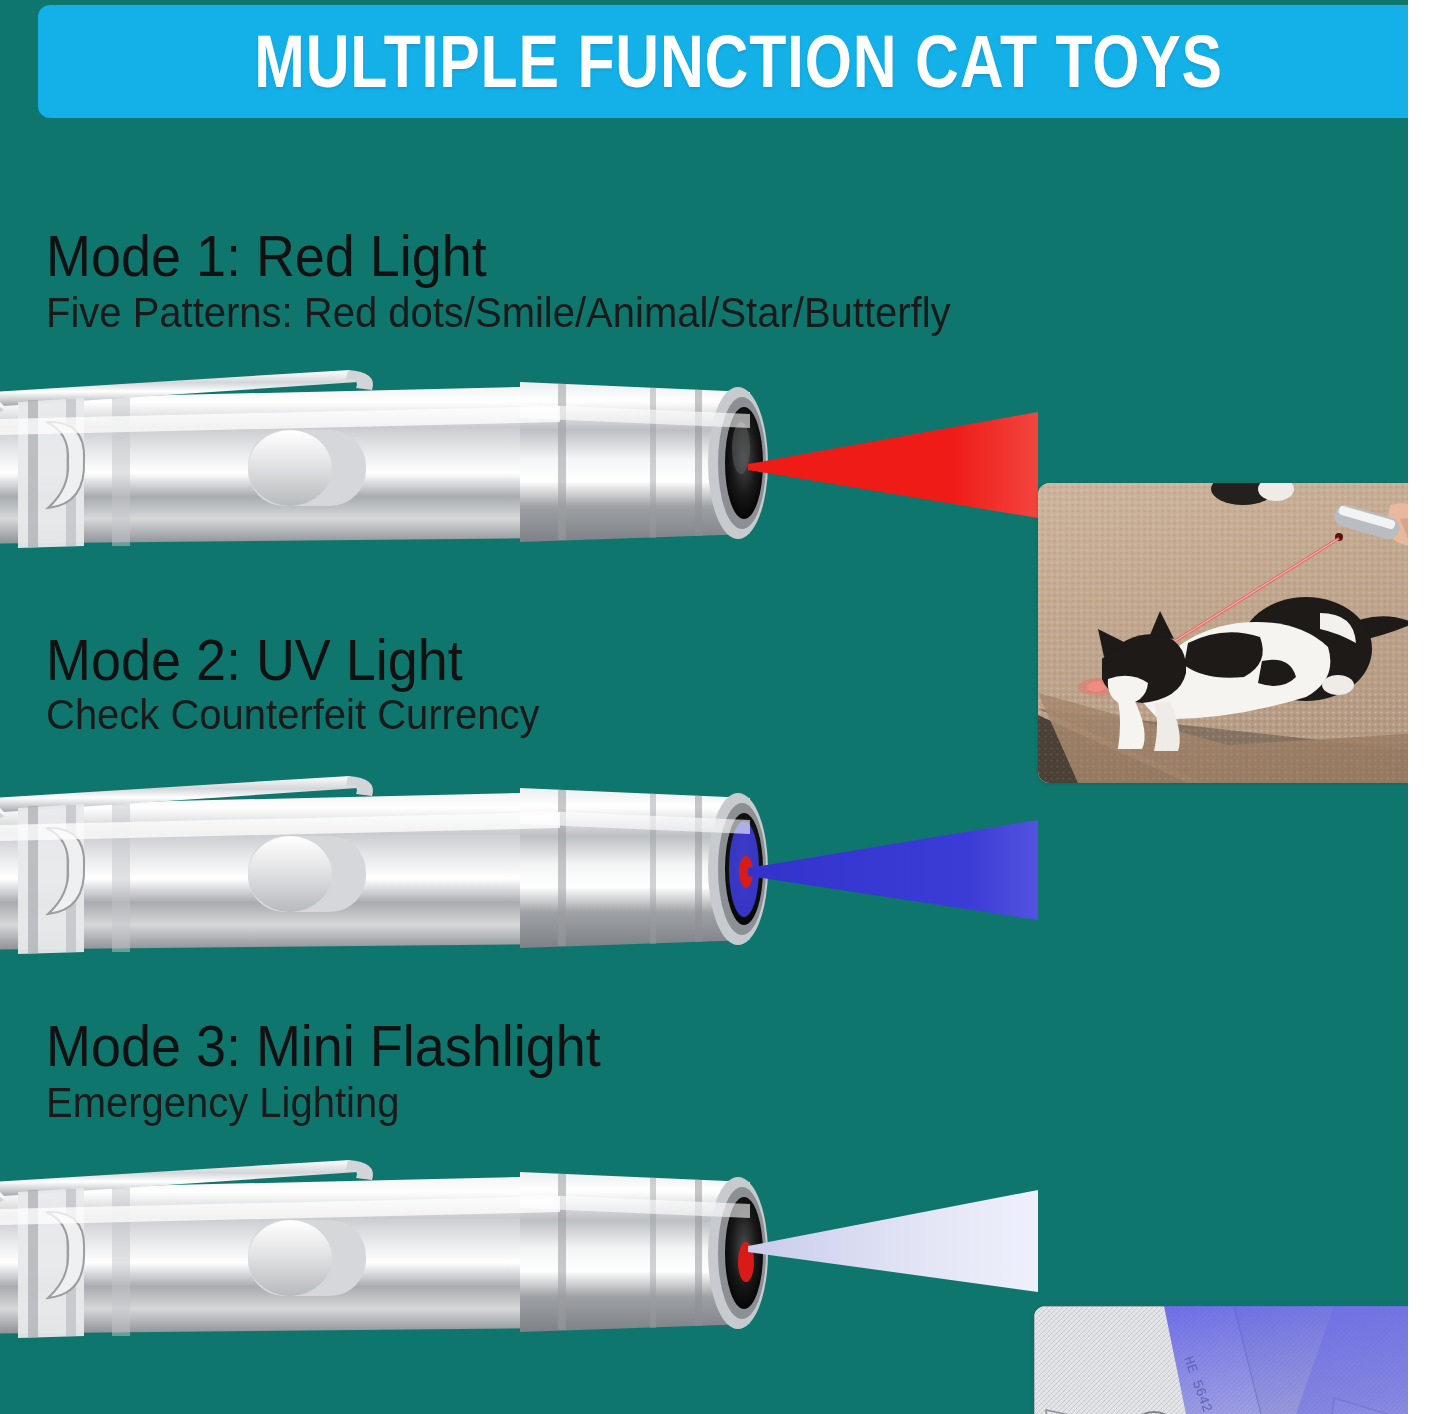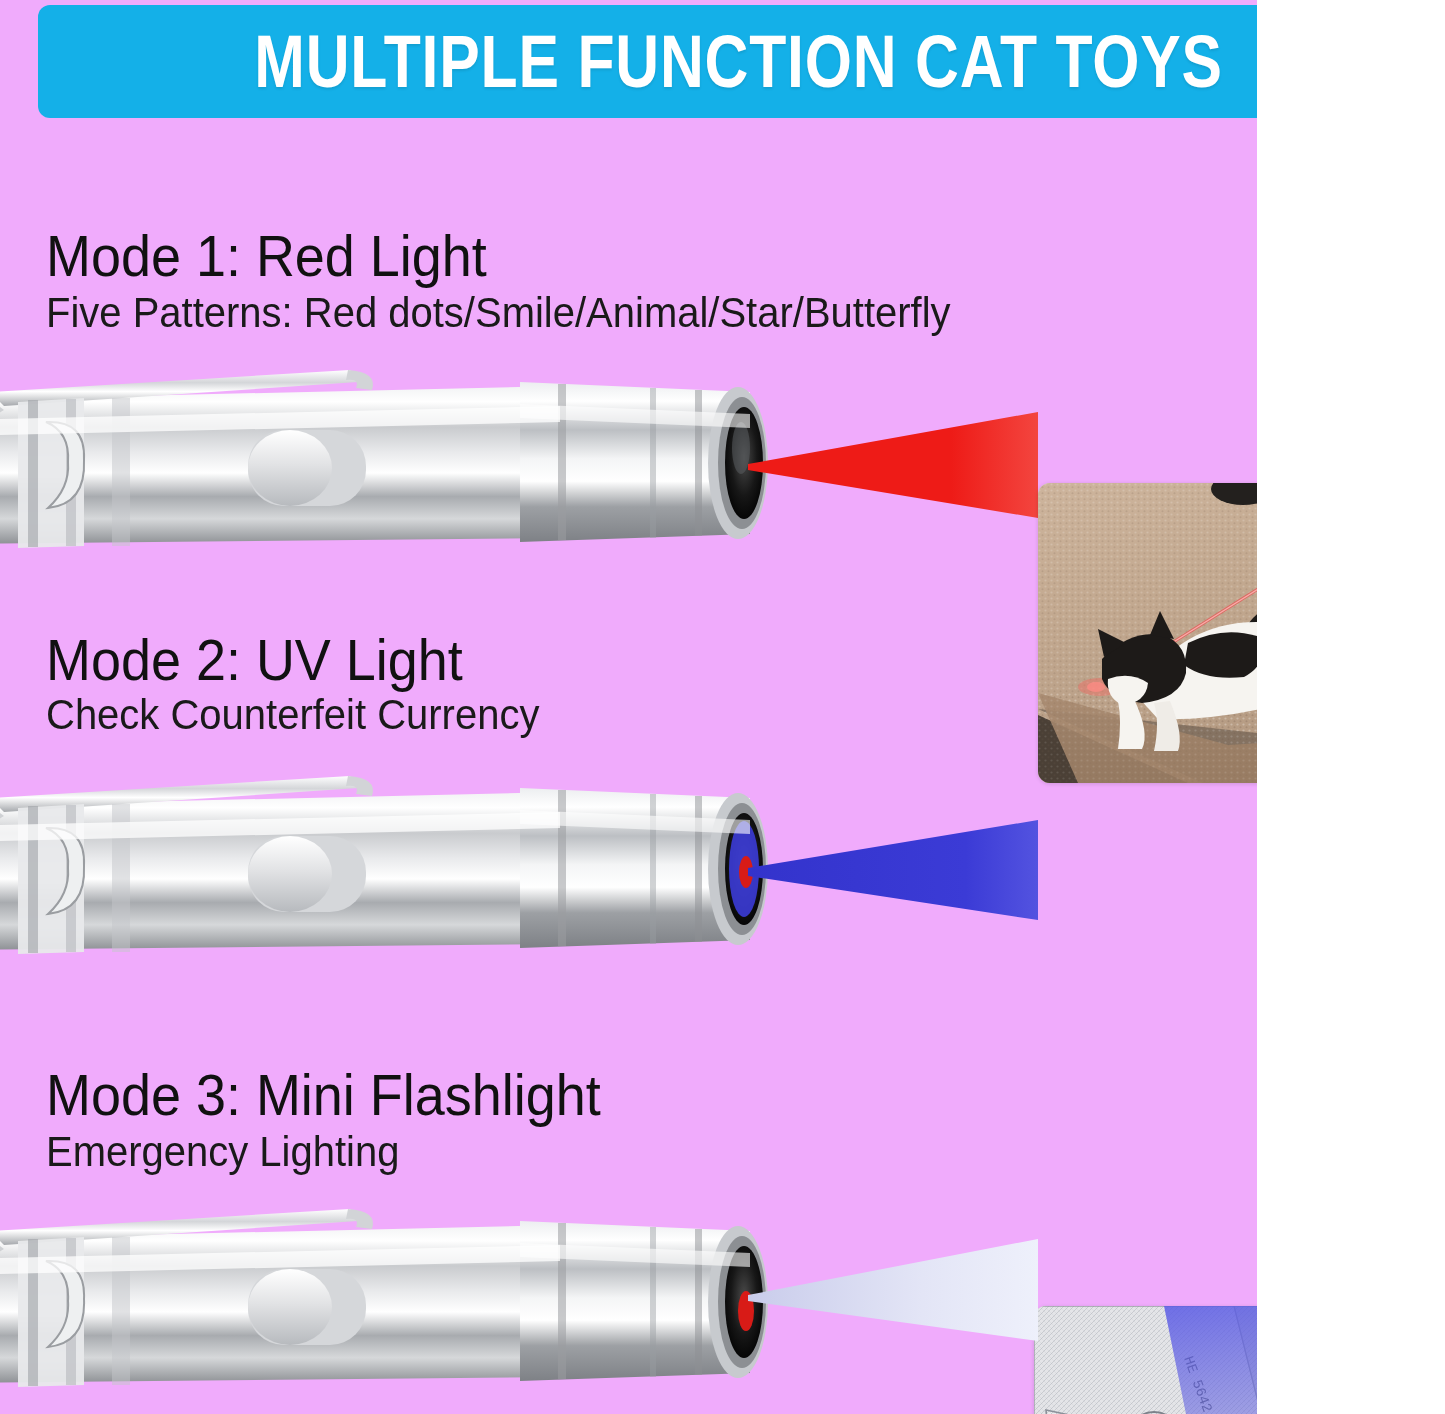--- a/index.html
+++ b/index.html
@@ -2,21 +2,21 @@
 <html><head>
 <meta charset="utf-8">
 <style>
   * { box-sizing: border-box; margin: 0; padding: 0; }
   html, body {
     width: 1445px; height: 1414px;
     background: #ffffff;
     font-family: "Liberation Sans", sans-serif;
     overflow: hidden;
   }
-  #page { position: relative; width: 1257px; height: 1414px; background: #f0abfc; overflow: hidden; }
+  #page { position: relative; width: 1408px; height: 1414px; background: #0f766e; overflow: hidden; }
 
   
   .banner {
     position: absolute; left: 38px; top: 5px; width: 1402px; height: 113px;
     background: #14b0e8; border-radius: 12px;
     display: flex; align-items: center; justify-content: center;
   }
   .banner-title {
     color: #ffffff;
     font-family: "Liberation Sans Narrow", "Liberation Sans", sans-serif;
@@ -26,21 +26,21 @@
     transform: scaleX(0.82);
     transform-origin: center;
     white-space: nowrap;
     text-shadow: 0 2px 3px rgba(0,0,0,.10);
   }
 
   
   .section { position: absolute; left: 0; width: 1445px; }
   #sec1 { top: 200px; height: 400px; }
   #sec2 { top: 606px; height: 420px; }
-  #sec3 { top: 1039px; height: 369px; }
+  #sec3 { top: 990px; height: 369px; }
 
   .mode-title {
     position: absolute; left: 46px;
     font-family: "Liberation Sans Narrow", "Liberation Sans", sans-serif;
     font-weight: 400; font-size: 58px; color: #111; white-space: nowrap;
     transform: scaleX(0.93); transform-origin: left center;
   }
   .mode-sub {
     position: absolute; left: 46px;
     font-family: "Liberation Sans Narrow", "Liberation Sans", sans-serif;

